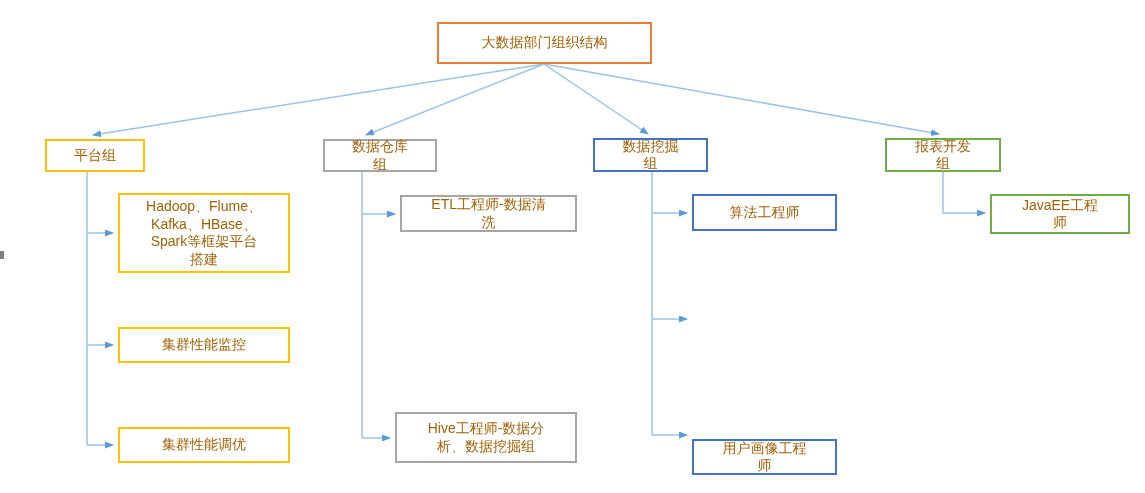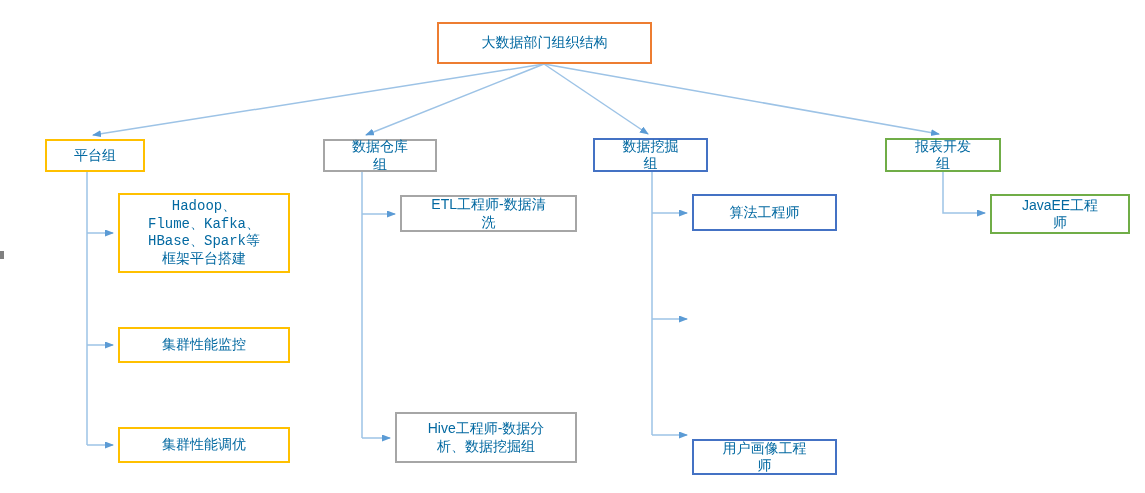--- a/index.html
+++ b/index.html
@@ -11,31 +11,31 @@
     overflow:hidden;
   }
   .connectors{position:absolute;left:0;top:0;width:1145px;height:493px;}
   .node{
     position:absolute;
     box-sizing:border-box;
     display:flex;align-items:center;justify-content:center;
     text-align:center;
     background:#ffffff;
     border:2px solid #000;
-    color:#0369a1;
+    color:#a16207;
     font-size:14px;
     line-height:1.25;
     padding:2px 24px;
   }
   .n-root     {left:437px;top:22px; width:215px;height:42px;border-color:#ED7D31;}
   .n-platform {left:45px; top:139px;width:100px; height:33px;border-color:#FFC000;}
   .n-warehouse{left:323px;top:139px;width:114px;height:33px;border-color:#A6A6A6;}
   .n-mining   {left:593px;top:138px;width:115px;height:34px;border-color:#4472C4;}
   .n-report   {left:885px;top:138px;width:116px;height:34px;border-color:#70AD47;}
-  .n-p1{left:118px;top:193px;width:172px;height:80px;border-color:#FFC000;font-family:Liberation Mono, monospace;}
+  .n-p1{left:118px;top:193px;width:172px;height:80px;border-color:#FFC000;}
   .n-p2{left:118px;top:327px;width:172px;height:36px;border-color:#FFC000;}
   .n-p3{left:118px;top:427px;width:172px;height:36px;border-color:#FFC000;}
   .n-w1{left:400px;top:195px;width:177px;height:37px;border-color:#A6A6A6;}
   .n-w2{left:395px;top:412px;width:182px;height:51px;border-color:#A6A6A6;}
   .n-m1{left:692px;top:194px;width:145px;height:37px;border-color:#4472C4;}
   .n-m2{left:692px;top:300px;width:145px;height:37px;border-color:#4472C4;}
   .n-m3{left:692px;top:439px;width:145px;height:36px;border-color:#4472C4;}
   .n-r1{left:990px;top:194px;width:140px;height:40px;border-color:#70AD47;}
   .edge-mark{position:absolute;left:0;top:251px;width:4px;height:8px;background:#808080;}
 </style>

